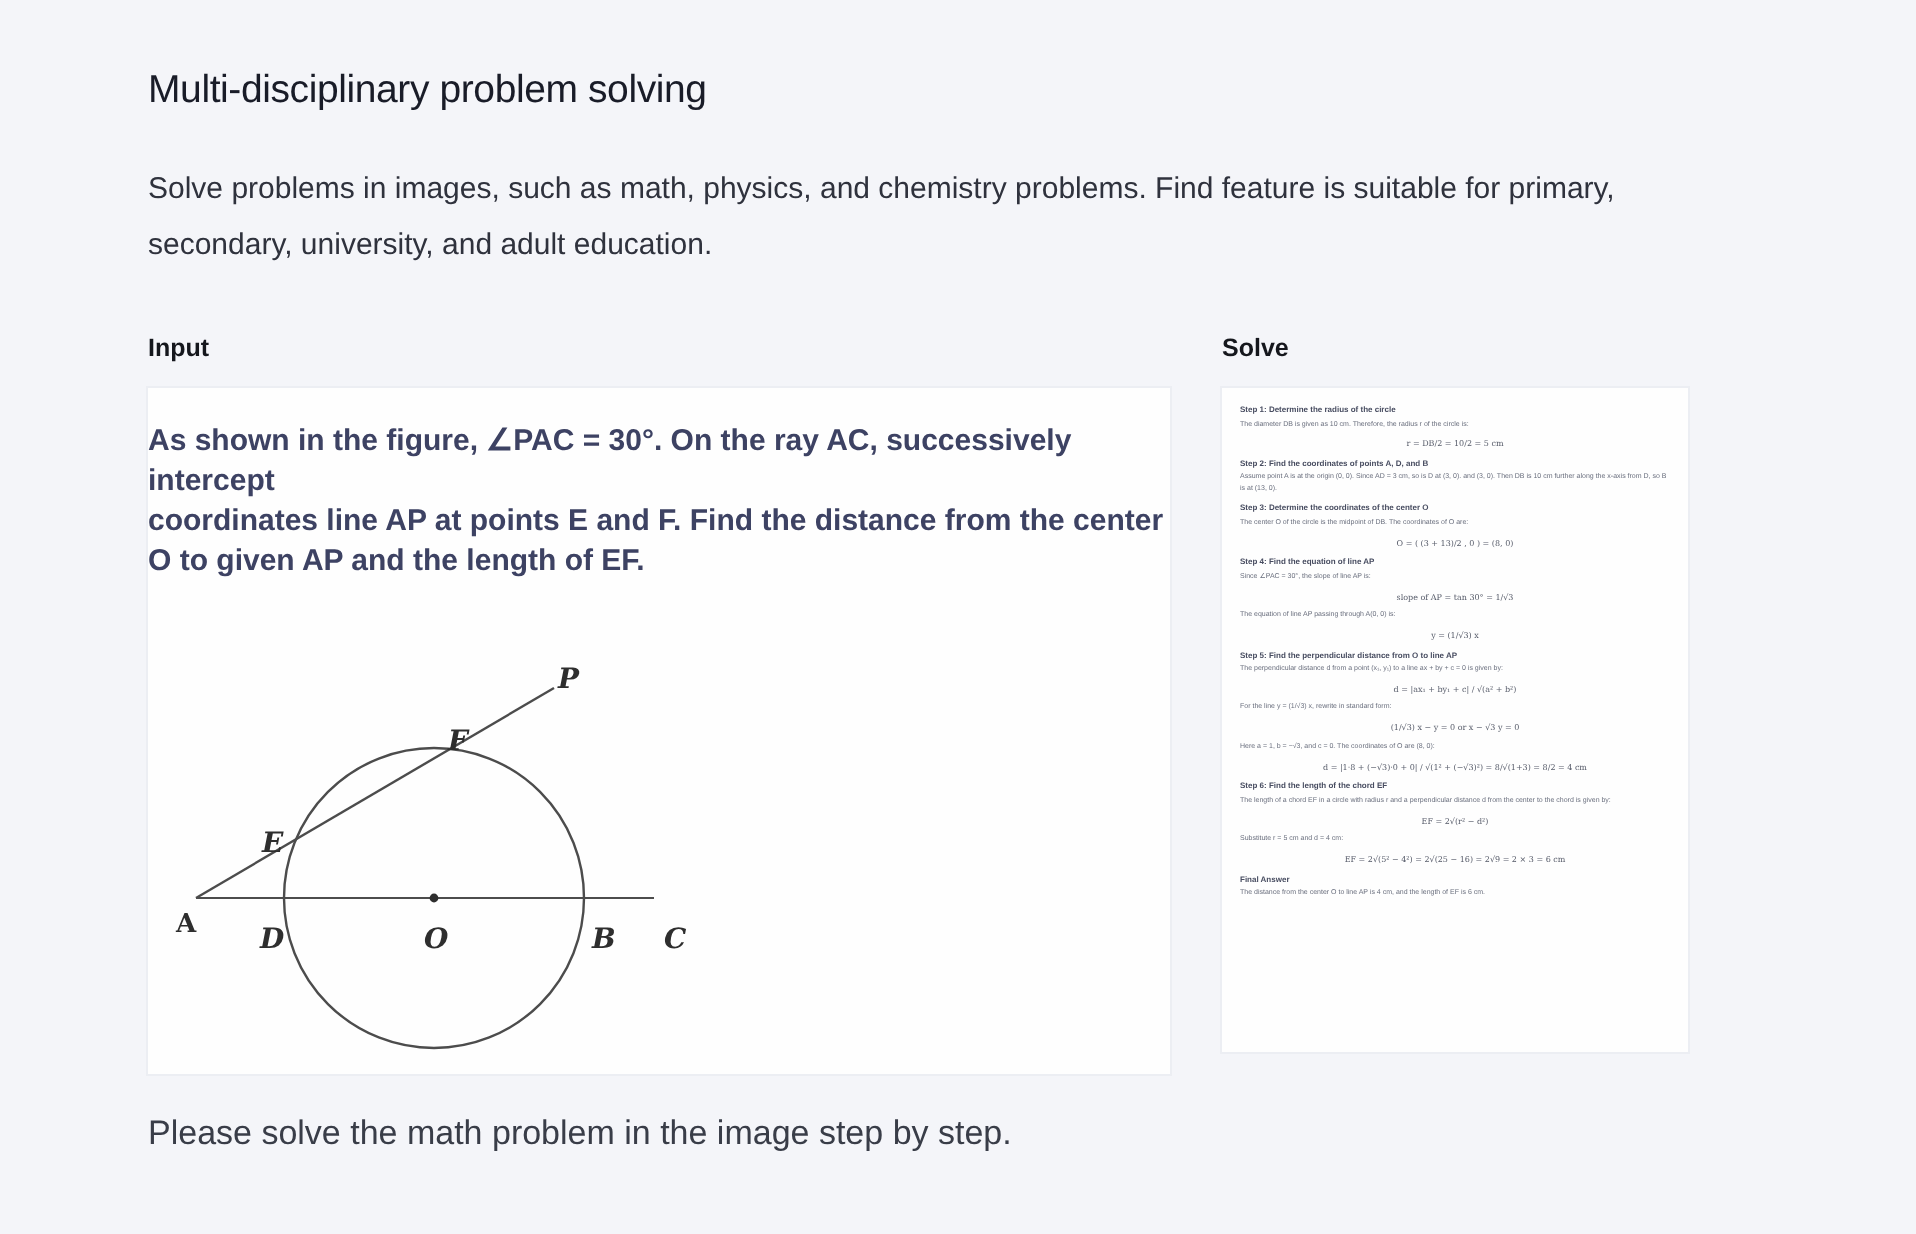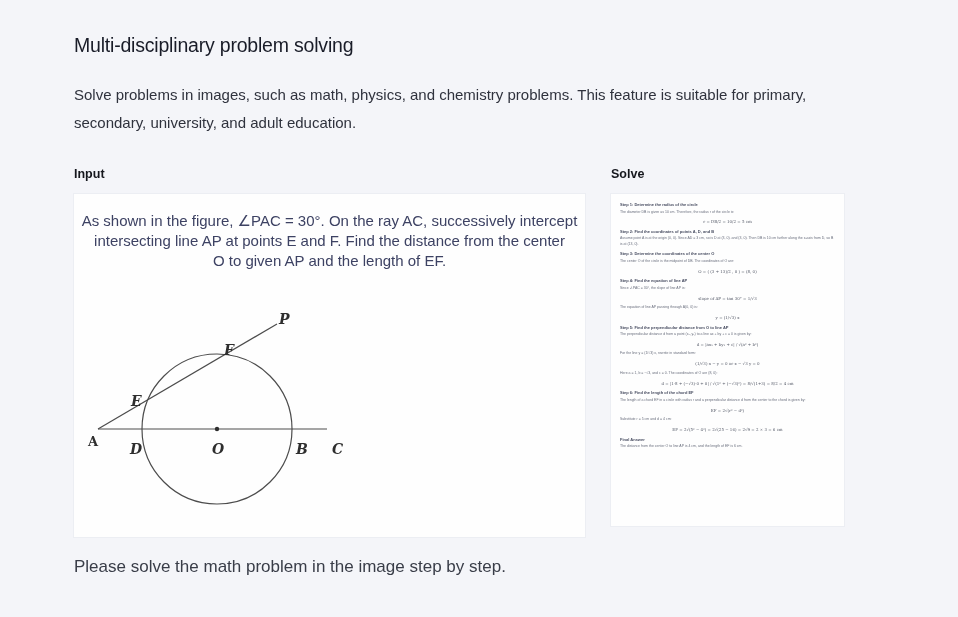--- a/index.html
+++ b/index.html
@@ -23,22 +23,22 @@
   .col-input{width:511px;}
   .col-output{width:233px;}
   .panel-label{
     font-size:12.5px;font-weight:700;color:#15171d;margin:0 0 13px 0;
   }
   .input-panel{
     width:511px;height:343px;background:#fefefe;
     box-shadow:0 0 0 1px #eceef3;
   }
   .problem-text{
-    padding-top:17px;text-align:center;
-    font-size:15px;line-height:20px;font-weight:400;
+    padding-top:17px;
+    font-size:15px;line-height:20px;font-weight:700;
     color:#3d4263;
   }
   .figure-svg{display:block;margin-top:23px;}
   .flbl{
     font-family:"DejaVu Serif","Liberation Serif",serif;
     font-style:italic;font-weight:600;font-size:14px;fill:#2e2e2e;
   }
   .flbl.up{font-style:normal;font-size:13px;}
   .caption{
     font-size:17px;color:#393d48;margin:20px 0 0 0;
@@ -61,31 +61,31 @@
     margin:4.5px 0;font-family:"DejaVu Serif",serif;
   }
 </style>
 </head>
 <body>
 
 <div class="page">
 
   <h1 class="title">Multi-disciplinary problem solving</h1>
 
-  <p class="desc">Solve problems in images, such as math, physics, and chemistry problems. This feature is suitable for primary, secondary, university, and adult education.</p>
+  <p class="desc">Solve problems in images, such as math, physics, and chemistry problems. Find feature is suitable for primary, secondary, university, and adult education.</p>
 
   <div class="row">
 
     <div class="col-input">
       <div class="panel-label">Input</div>
 
       <div class="input-panel">
         <div class="problem-text" id="problem-text">
             <div>As shown in the figure, ∠PAC = 30°. On the ray AC, successively intercept</div>
-            <div>intersecting line AP at points E and F. Find the distance from the center</div>
+            <div>coordinates line AP at points E and F. Find the distance from the center</div>
             <div>O to given AP and the length of EF.</div>
           </div>
 
         <svg class="figure-svg" width="511" height="223" viewBox="0 0 511 223">
 
           <line x1="24" y1="135" x2="253" y2="135" stroke="#4c4c4c" stroke-width="1.1"></line>
 
           <line x1="24" y1="135" x2="203" y2="30" stroke="#4c4c4c" stroke-width="1.2"></line>
 
           <circle cx="143" cy="135" r="75" fill="none" stroke="#4c4c4c" stroke-width="1.2"></circle>

